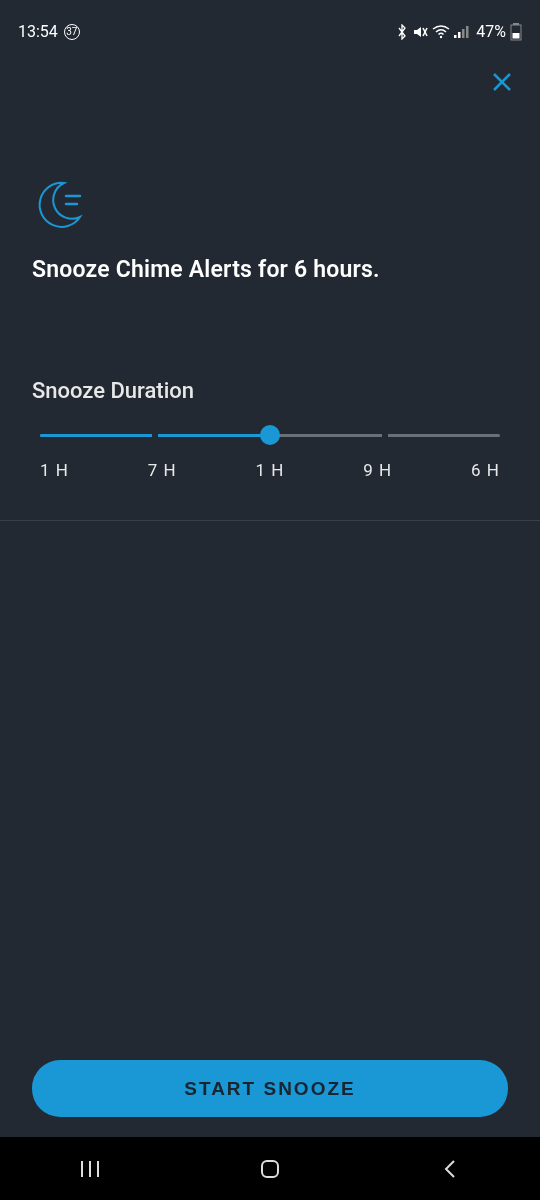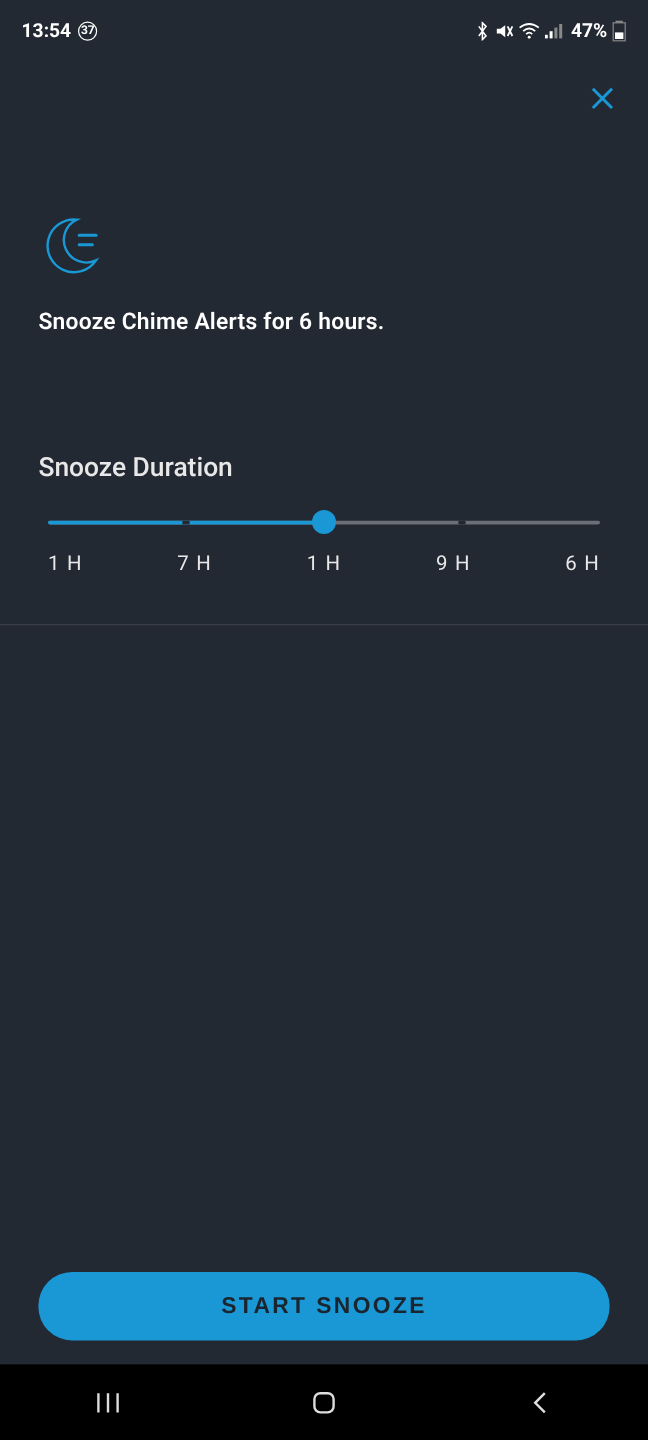--- a/index.html
+++ b/index.html
@@ -13,24 +13,24 @@
       background: #232932;
       font-family: -apple-system, BlinkMacSystemFont, 'Segoe UI', Roboto, sans-serif;
       color: #ffffff;
       position: relative;
       overflow: hidden;
     }
     .status-bar {
       height: 45px;
       display: flex;
       justify-content: space-between;
-      align-items: flex-start;
-      padding: 16px 18px;
+      align-items: flex-end;
+      padding: 4px 18px;
       font-size: 16px;
-      font-weight: 700;
+      font-weight: 400;
     }
     .status-left {
       display: flex;
       align-items: center;
       gap: 6px;
     }
     .status-right {
       display: flex;
       align-items: center;
       gap: 4px;
@@ -73,21 +73,21 @@
       position: absolute;
       top: 175px;
       left: 32px;
       width: 58px;
       height: 58px;
     }
     .title {
       position: absolute;
       top: 256px;
       left: 32px;
-      font-size: 19px;
+      font-size: 23px;
       font-weight: 600;
       letter-spacing: 0.2px;
     }
     .section-label {
       position: absolute;
       top: 378px;
       left: 32px;
       font-size: 22px;
       font-weight: 500;
       color: #e8e8e8;

